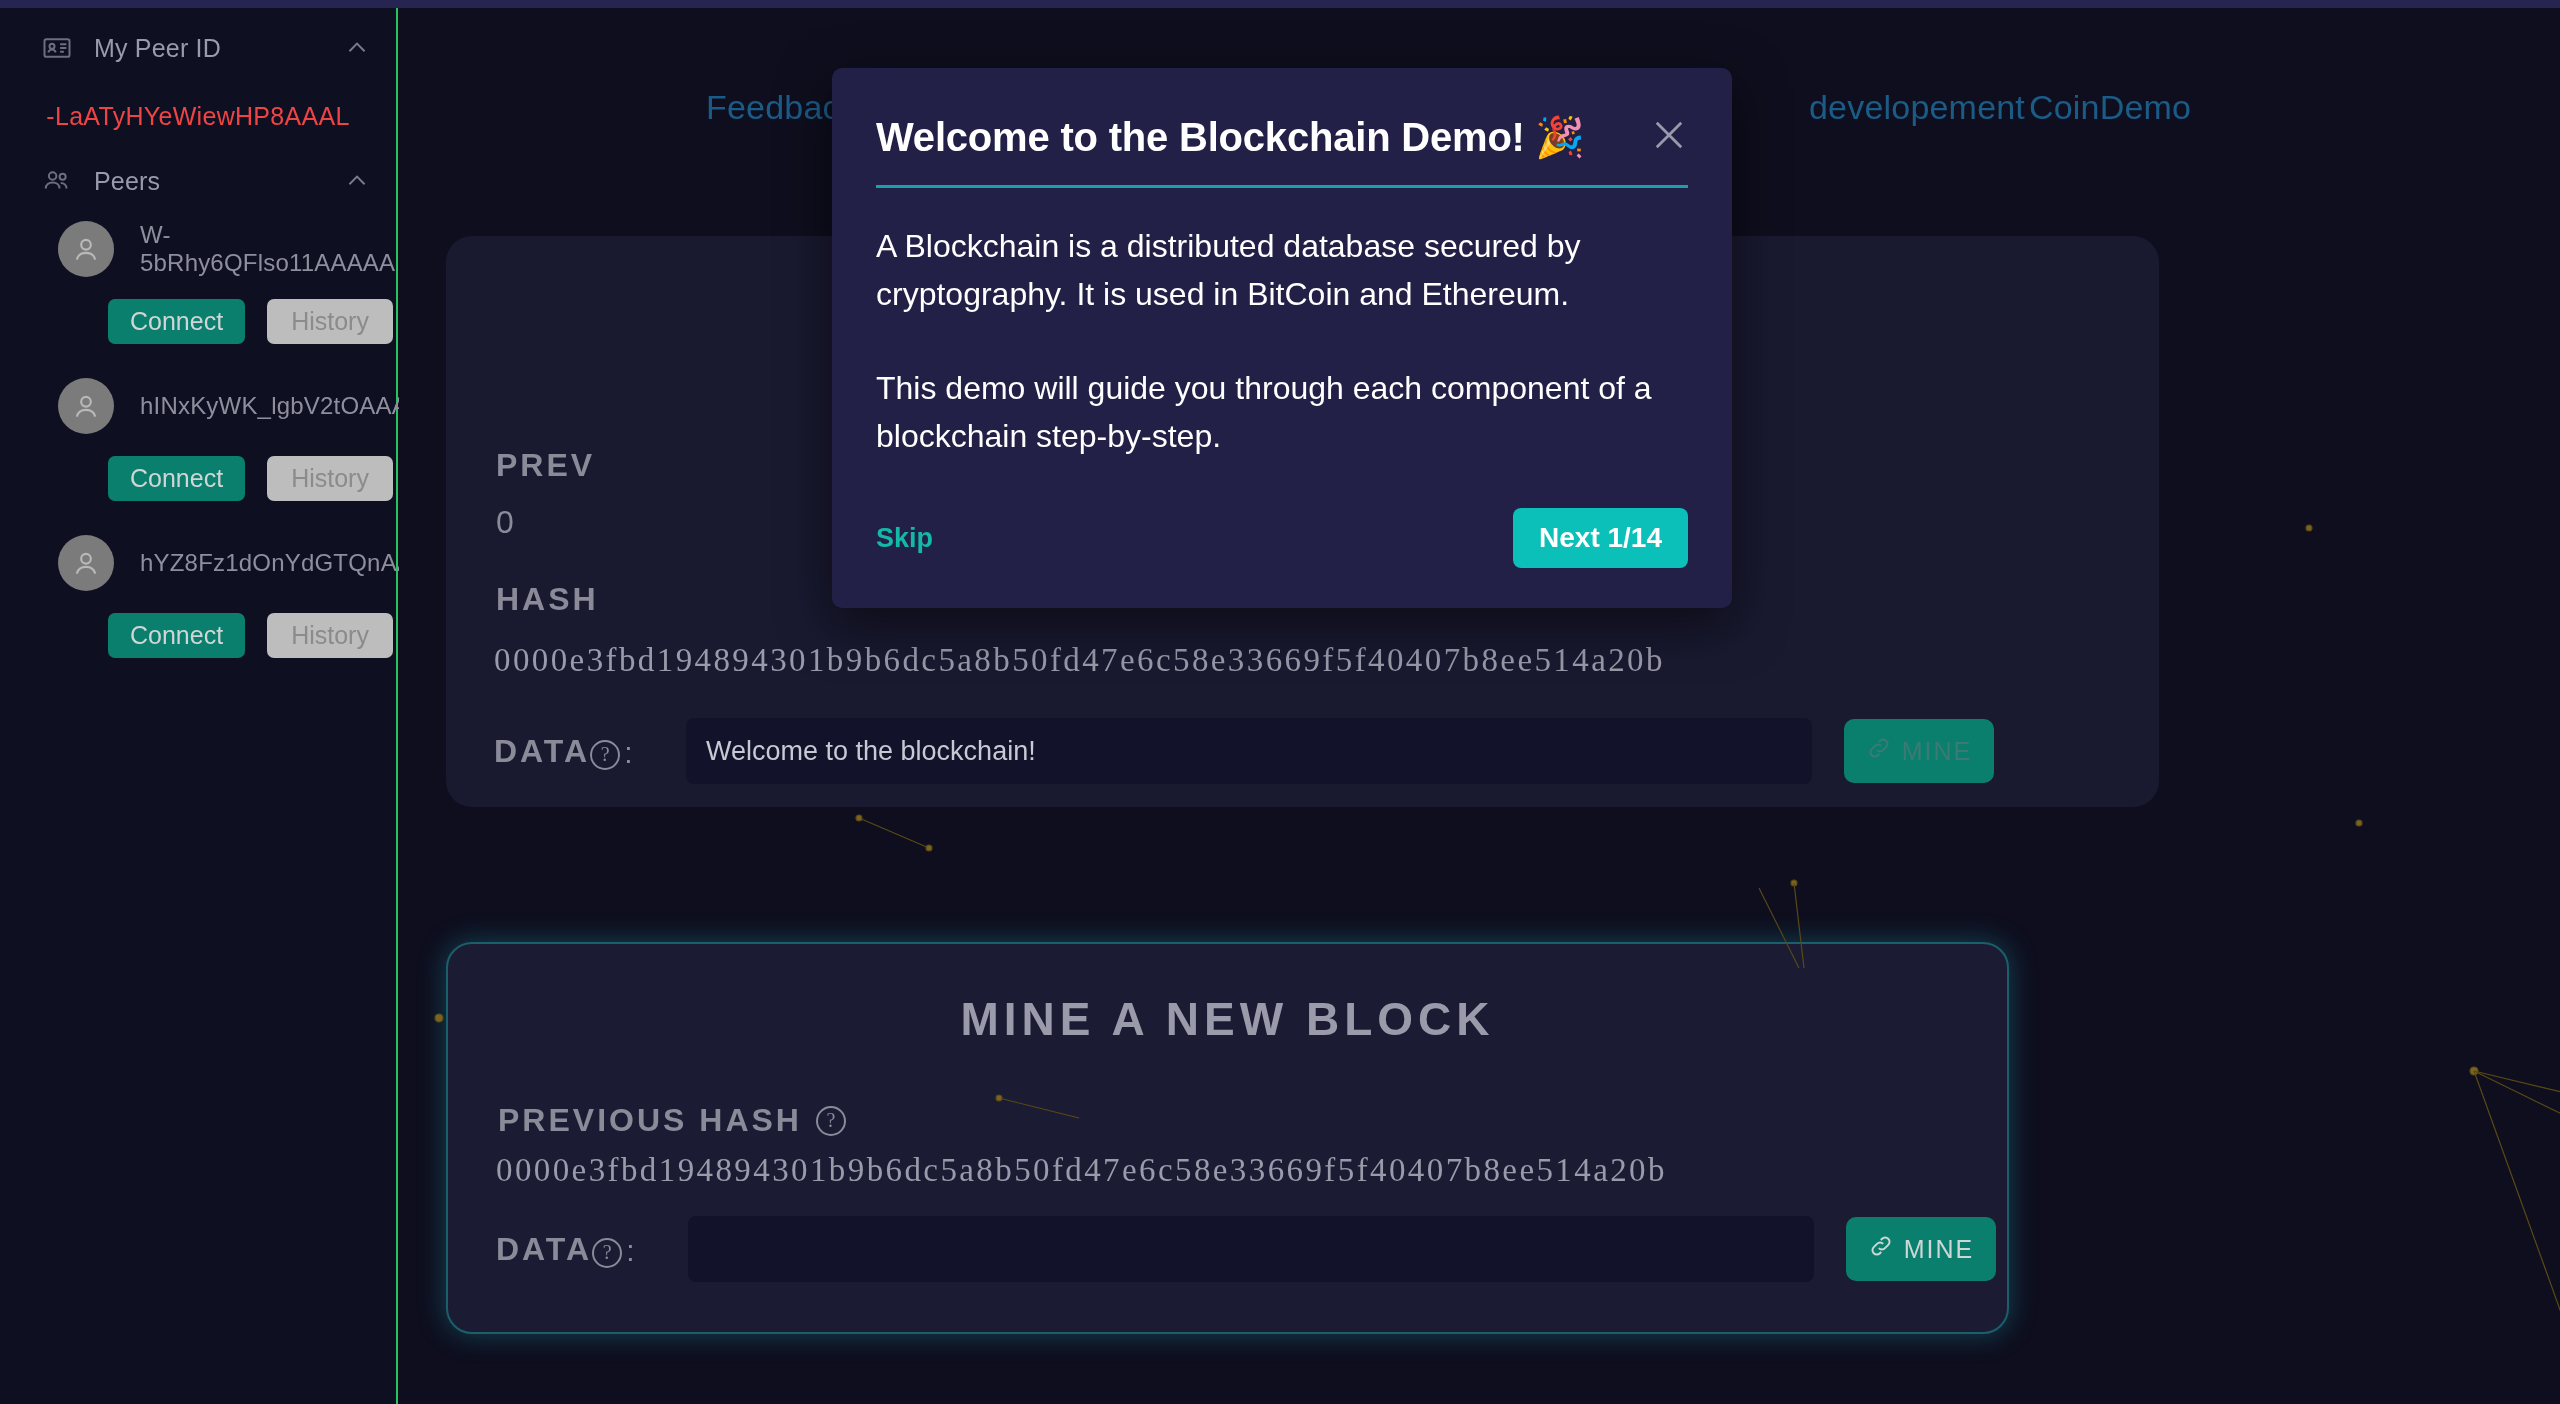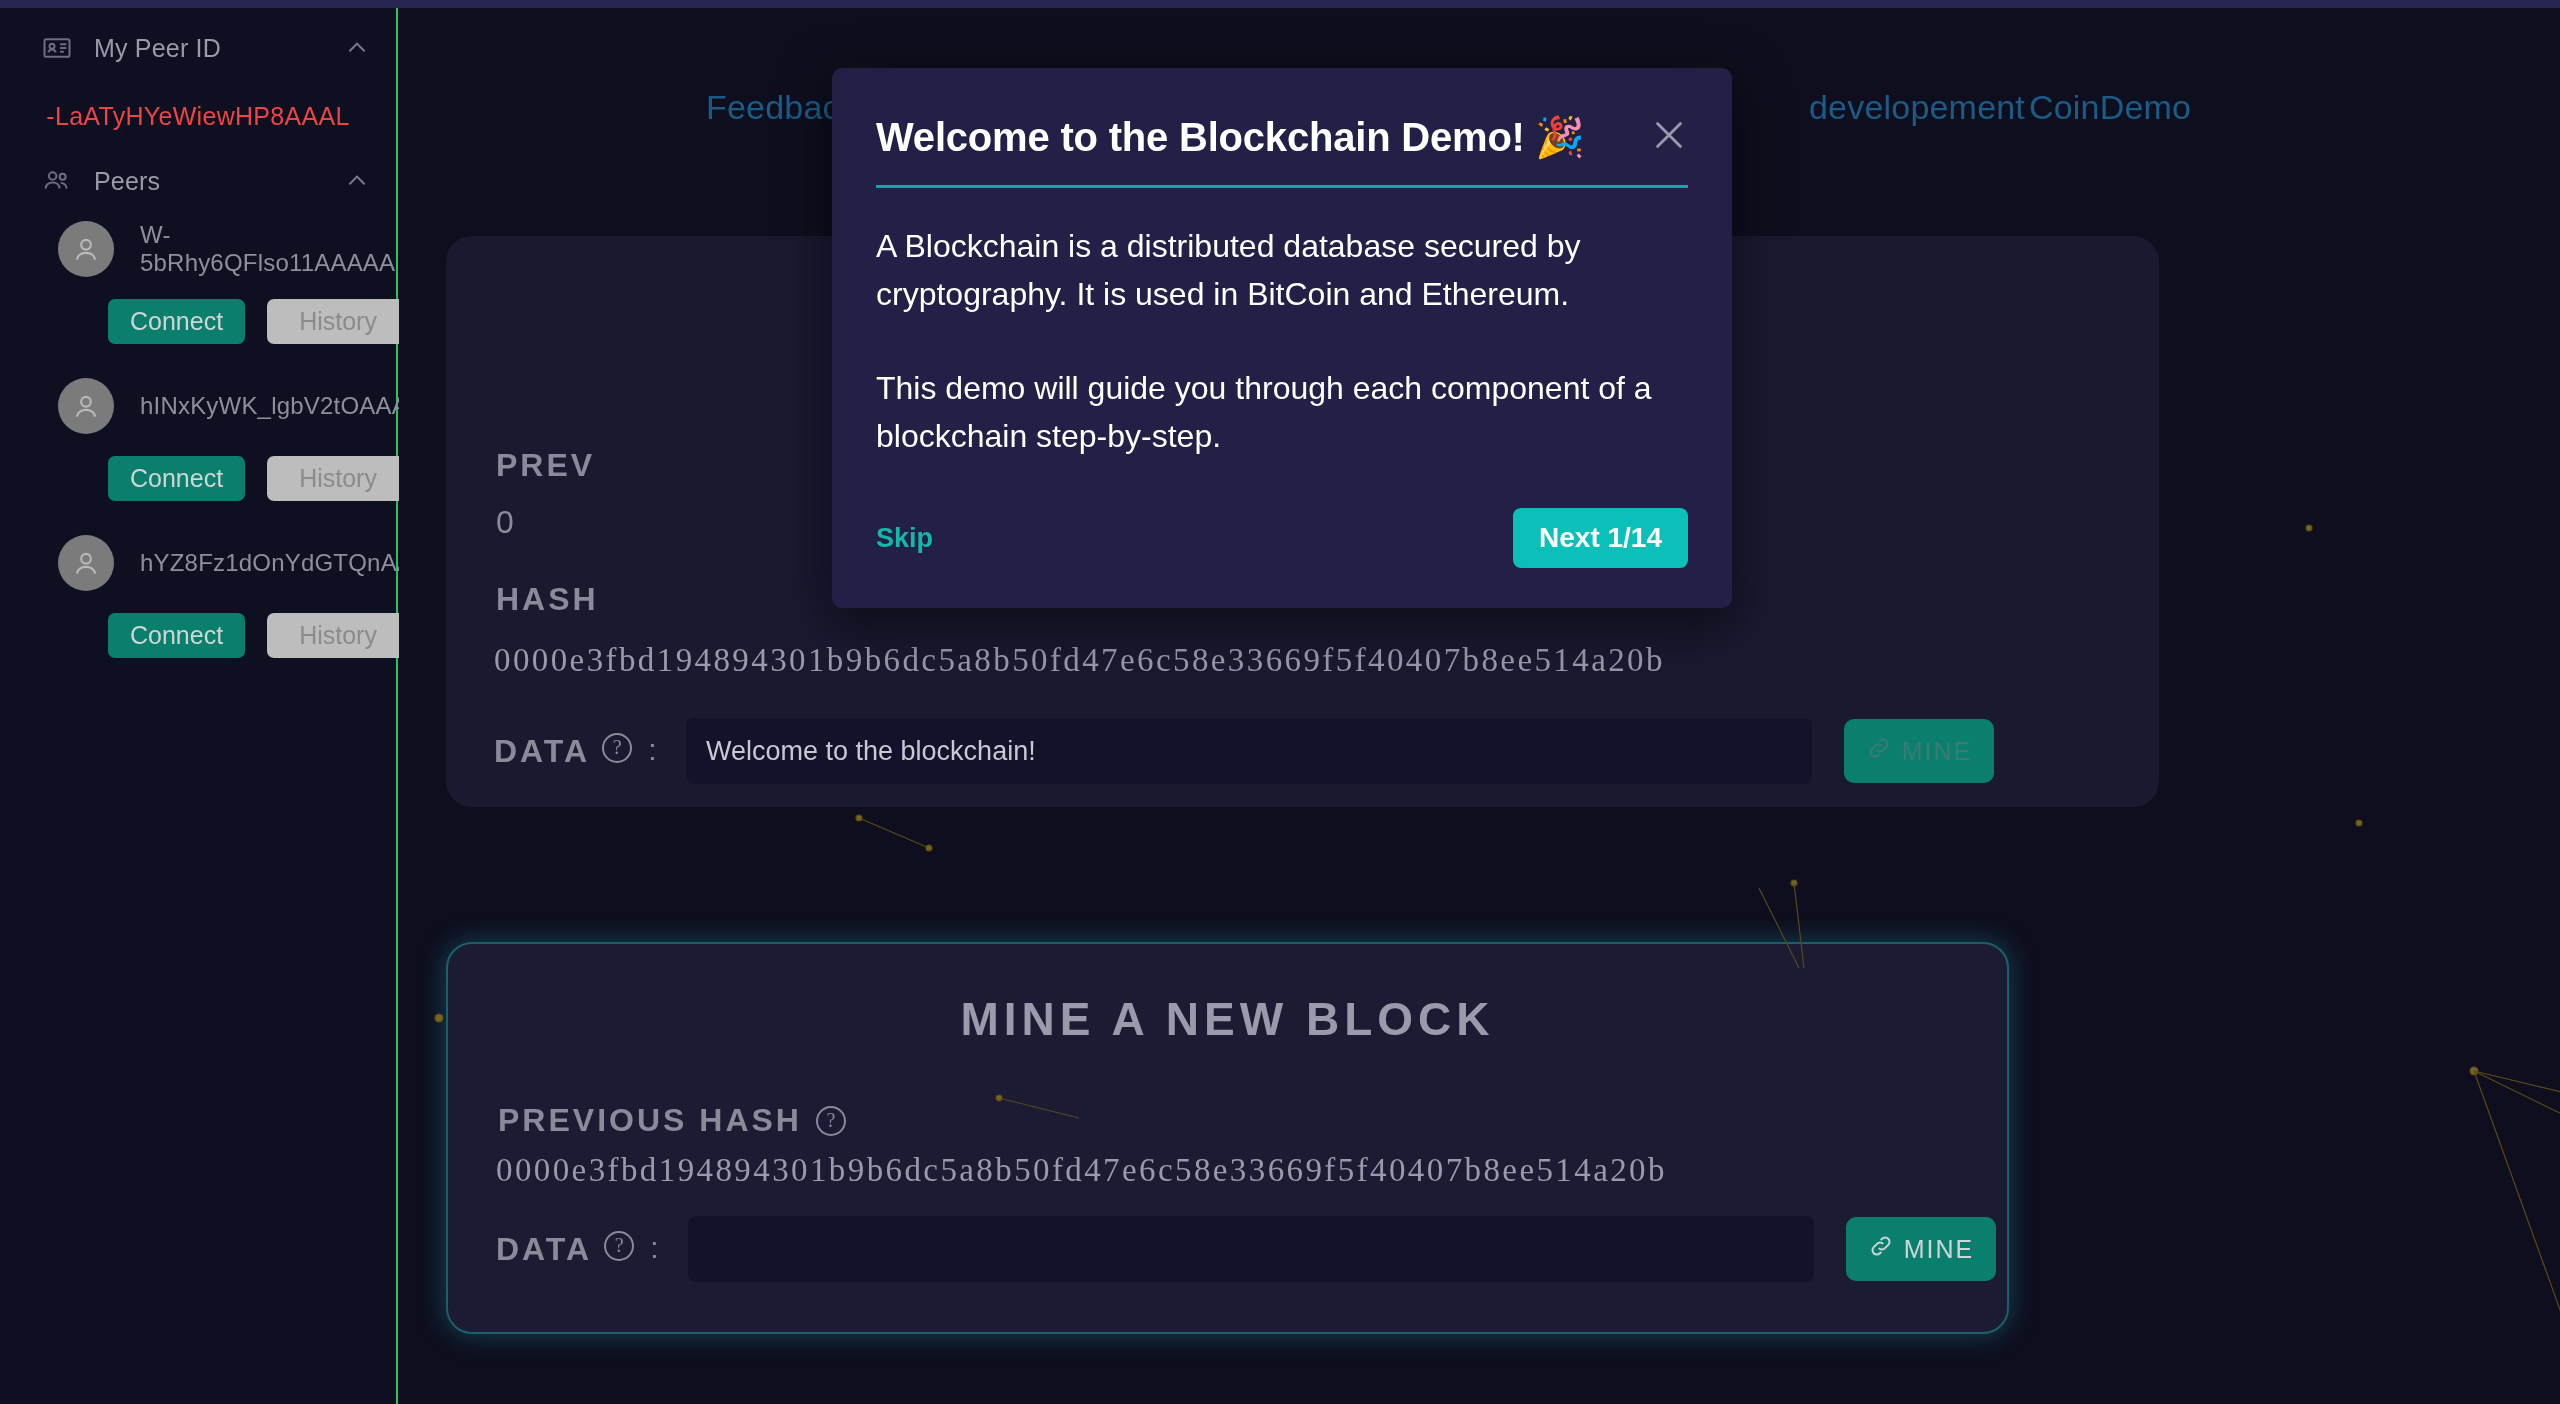--- a/index.html
+++ b/index.html
@@ -62,21 +62,21 @@
     background: #0b7f6e; color: #cfd6d5;
     border: none; border-radius: 7px;
     font-size: 25px; padding: 8px 22px;
     font-family: "Liberation Sans", sans-serif;
     cursor: pointer;
     margin-left: 12px;
   }
   .btn-history {
     background: #bdbdbd; color: #8b8b8b;
     border: none; border-radius: 7px;
-    font-size: 25px; padding: 8px 32px;
+    font-size: 25px; padding: 8px 24px;
     font-family: "Liberation Sans", sans-serif;
     cursor: pointer;
   }
   .peer-block { margin-bottom: 22px; }
 
   
   .main {
     position: absolute; top: 8px; left: 399px;
     width: 2161px; height: 1396px;
     background: #0e0e1e;
@@ -112,21 +112,21 @@
   .hash-val {
     position: absolute; left: 48px; top: 406px;
     color: #9a9aaa; font-size: 33px; letter-spacing: 2.4px;
     font-family: "Liberation Serif", serif;
     white-space: nowrap;
   }
   .data-row {
     position: absolute; left: 48px; top: 482px;
     display: flex; align-items: center; width: 1500px;
   }
-  .data-lbl { display: flex; align-items: flex-start; gap: 12px; width: 192px;}
+  .data-lbl { display: flex; align-items: flex-end; width: 192px;}
   .q-ico {
     width: 30px; height: 30px; border-radius: 50%;
     border: 2px solid #8a8a99; color: #8a8a99;
     font-size: 20px; display:flex; align-items:center; justify-content:center;
     font-family: "Liberation Serif", serif;
   }
   .colon { color:#8a8a99; font-size: 30px; margin-left: 4px;}
   .data-input {
     flex: 1; height: 66px;
     background: #12122a; border: none; border-radius: 8px;

